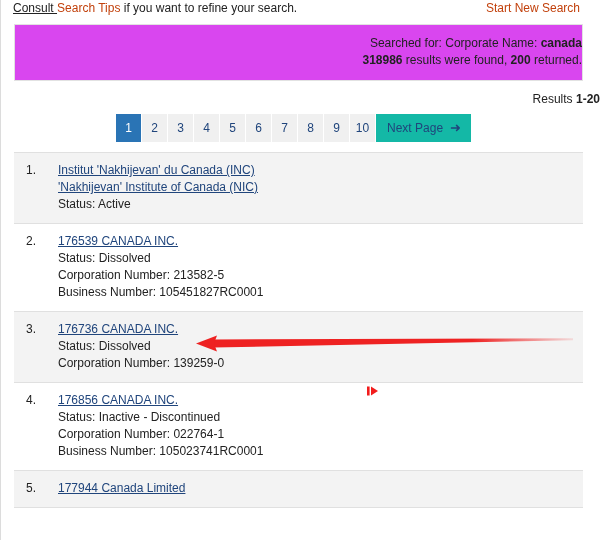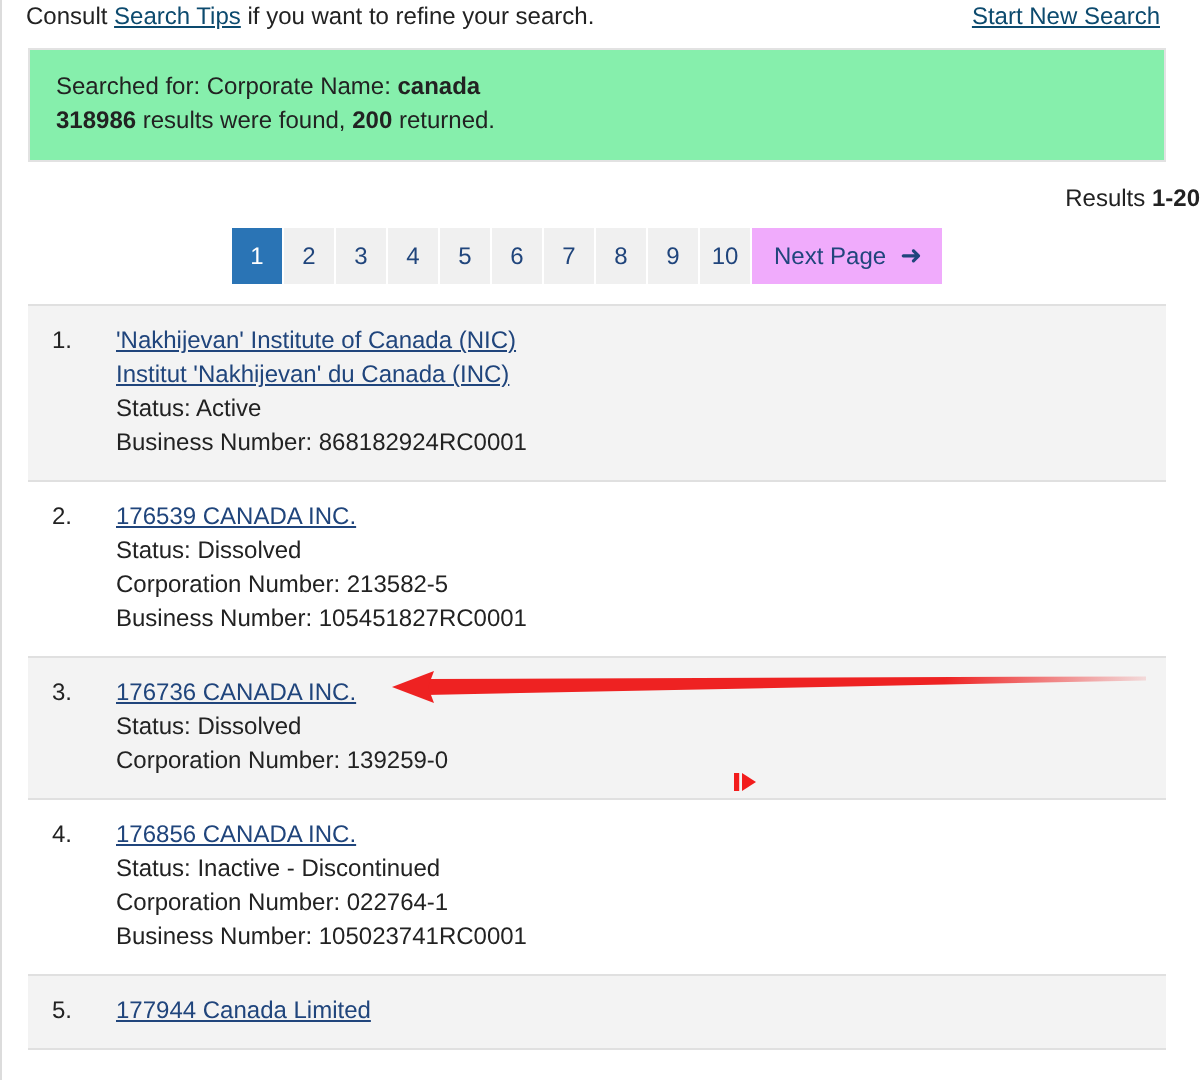--- a/index.html
+++ b/index.html
@@ -32,39 +32,40 @@
     position: relative;
     height: 18px;
     padding: 1px 10px 0 12px;
     box-sizing: border-box;
     font-size: 12px;
     color: #222222;
     white-space: nowrap;
   }
   .topbar .consult-text {
     display: inline;
+    text-decoration: underline;
   }
   .topbar .start-new {
     position: absolute;
     right: 20px;
     top: 1px;
   }
   a.lnk {
-    color: #0c4a6e;
-    text-decoration: underline;
+    color: #c2410c;
     cursor: pointer;
   }
 
   
   .summary-box {
     margin: 6px 17px 0 13px;
-    background: #86efac;
+    background: #d946ef;
     border: 1px solid #e2e2e2;
     box-sizing: border-box;
     padding: 10px 0 11px 13px;
+    text-align: right;
   }
   .summary-line {
     font-size: 12px;
     line-height: 17px;
     color: #222222;
     white-space: nowrap;
   }
   .summary-line b { font-weight: bold; }
 
   
@@ -103,21 +104,21 @@
     user-select: none;
   }
   .page-btn.active {
     background: #2a74b5;
     color: #ffffff;
     font-weight: normal;
   }
   .page-next {
     height: 28px;
     line-height: 28px;
-    background: #f0abfc;
+    background: #14b8a6;
     color: #20457c;
     font-size: 12px;
     padding: 0 10px 0 11px;
     box-sizing: border-box;
     display: flex;
     align-items: center;
     gap: 7px;
     cursor: pointer;
     user-select: none;
   }
@@ -223,24 +224,23 @@
         <span class="arrow-glyph">➜</span>
       </div>
     </div>
   </div>
 
   <div class="results">
 
     <div class="result-row shaded">
       <div class="result-index">1.</div>
       <div class="result-body">
+        <div class="result-line"><a class="result-name">Institut 'Nakhijevan' du Canada (INC)</a></div>
         <div class="result-line"><a class="result-name">'Nakhijevan' Institute of Canada (NIC)</a></div>
-        <div class="result-line"><a class="result-name">Institut 'Nakhijevan' du Canada (INC)</a></div>
         <div class="result-line">Status: Active</div>
-        <div class="result-line">Business Number: 868182924RC0001</div>
       </div>
     </div>
 
     <div class="result-row">
       <div class="result-index">2.</div>
       <div class="result-body">
         <div class="result-line"><a class="result-name">176539 CANADA INC.</a></div>
         <div class="result-line">Status: Dissolved</div>
         <div class="result-line">Corporation Number: 213582-5</div>
         <div class="result-line">Business Number: 105451827RC0001</div>

